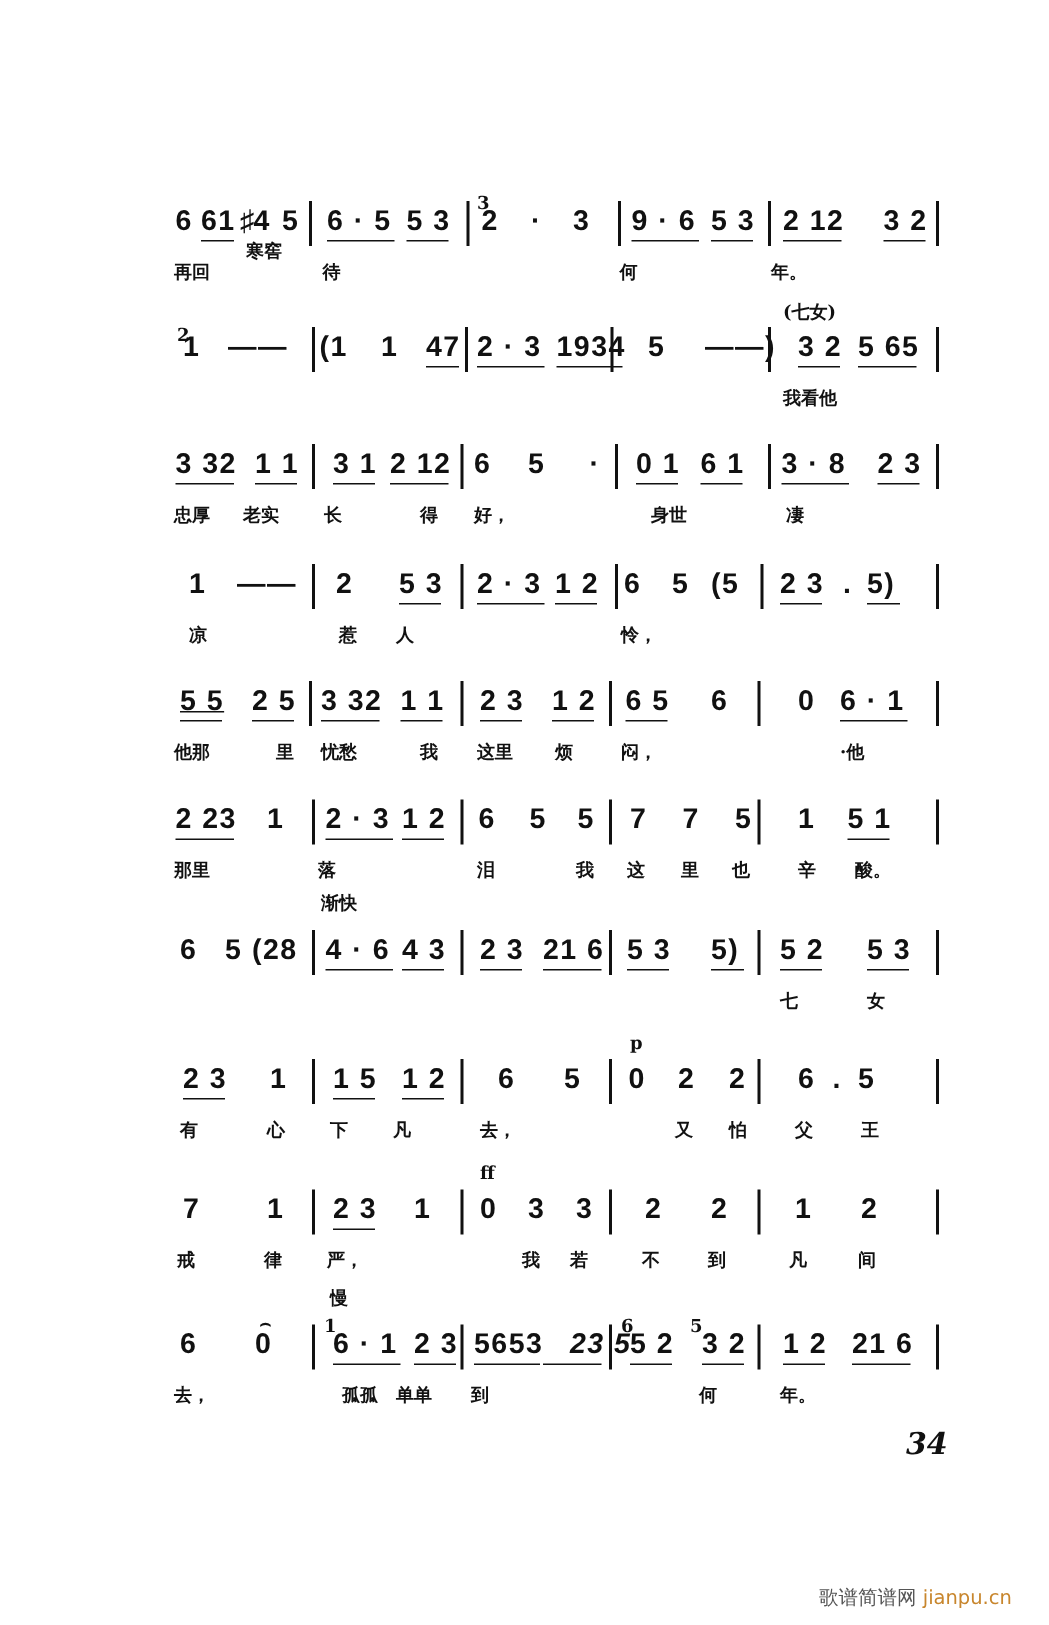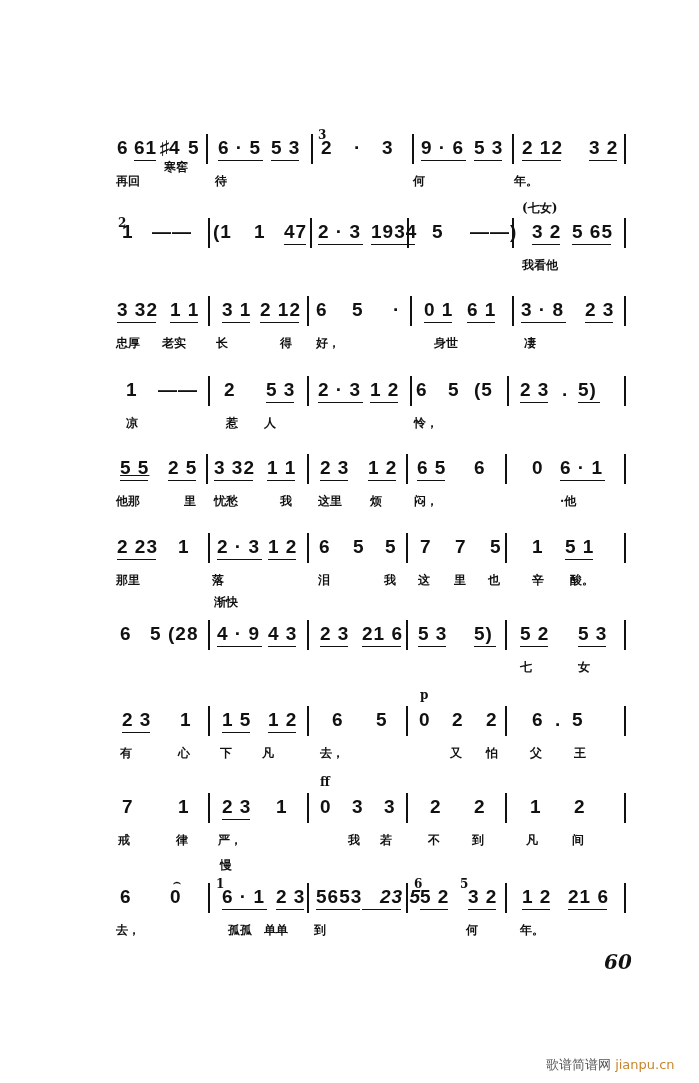--- a/index.html
+++ b/index.html
@@ -214,21 +214,21 @@
       </div>
       <div class="system" style="top: 624px;">
         <div class="bar" style="left: 208px; top: -4px; height: 30px;"></div>
         <div class="bar" style="left: 307px; top: -4px; height: 30px;"></div>
         <div class="bar" style="left: 406px; top: -4px; height: 30px;"></div>
         <div class="bar" style="left: 505px; top: -4px; height: 30px;"></div>
         <div class="bar" style="left: 624px; top: -4px; height: 30px;"></div>
         <div class="note" style="left: 120px; top: 0px;">6</div>
         <div class="note" style="left: 150px; top: 0px;">5</div>
         <div class="note" style="left: 168px; top: 0px;">(28</div>
-        <div class="note" style="left: 217px; top: 0px;">4 · 9</div>
+        <div class="note" style="left: 217px; top: 0px;">4 · 6</div>
         <div class="uline" style="left: 217px; top: 22px; width: 45px;"></div>
         <div class="note" style="left: 268px; top: 0px;">4 3</div>
         <div class="uline" style="left: 268px; top: 22px; width: 28px;"></div>
         <div class="note" style="left: 320px; top: 0px;">2 3</div>
         <div class="uline" style="left: 320px; top: 22px; width: 28px;"></div>
         <div class="note" style="left: 362px; top: 0px;">21 6</div>
         <div class="uline" style="left: 362px; top: 22px; width: 39px;"></div>
         <div class="note" style="left: 418px; top: 0px;">5 3</div>
         <div class="uline" style="left: 418px; top: 22px; width: 28px;"></div>
         <div class="note" style="left: 474px; top: 0px;">5)</div>
@@ -333,19 +333,19 @@
         <div class="mark" style="left: 173px; top: -12px;">⌢</div>
         <div class="lyric" style="left: 116px; top: 34px;">去，</div>
         <div class="lyric" style="left: 228px; top: 34px;">孤孤</div>
         <div class="lyric" style="left: 264px; top: 34px;">单单</div>
         <div class="lyric" style="left: 314px; top: 34px;">到</div>
         <div class="lyric" style="left: 466px; top: 34px;">何</div>
         <div class="lyric" style="left: 520px; top: 34px;">年。</div>
       </div>
     </div>
 
-  <div class="pagenum">60</div>
+  <div class="pagenum">34</div>
 
   <div class="watermark">
     <span>歌谱简谱网</span>
     <span class="domain">jianpu.cn</span>
   </div>
 </div>
 
 </body></html>

